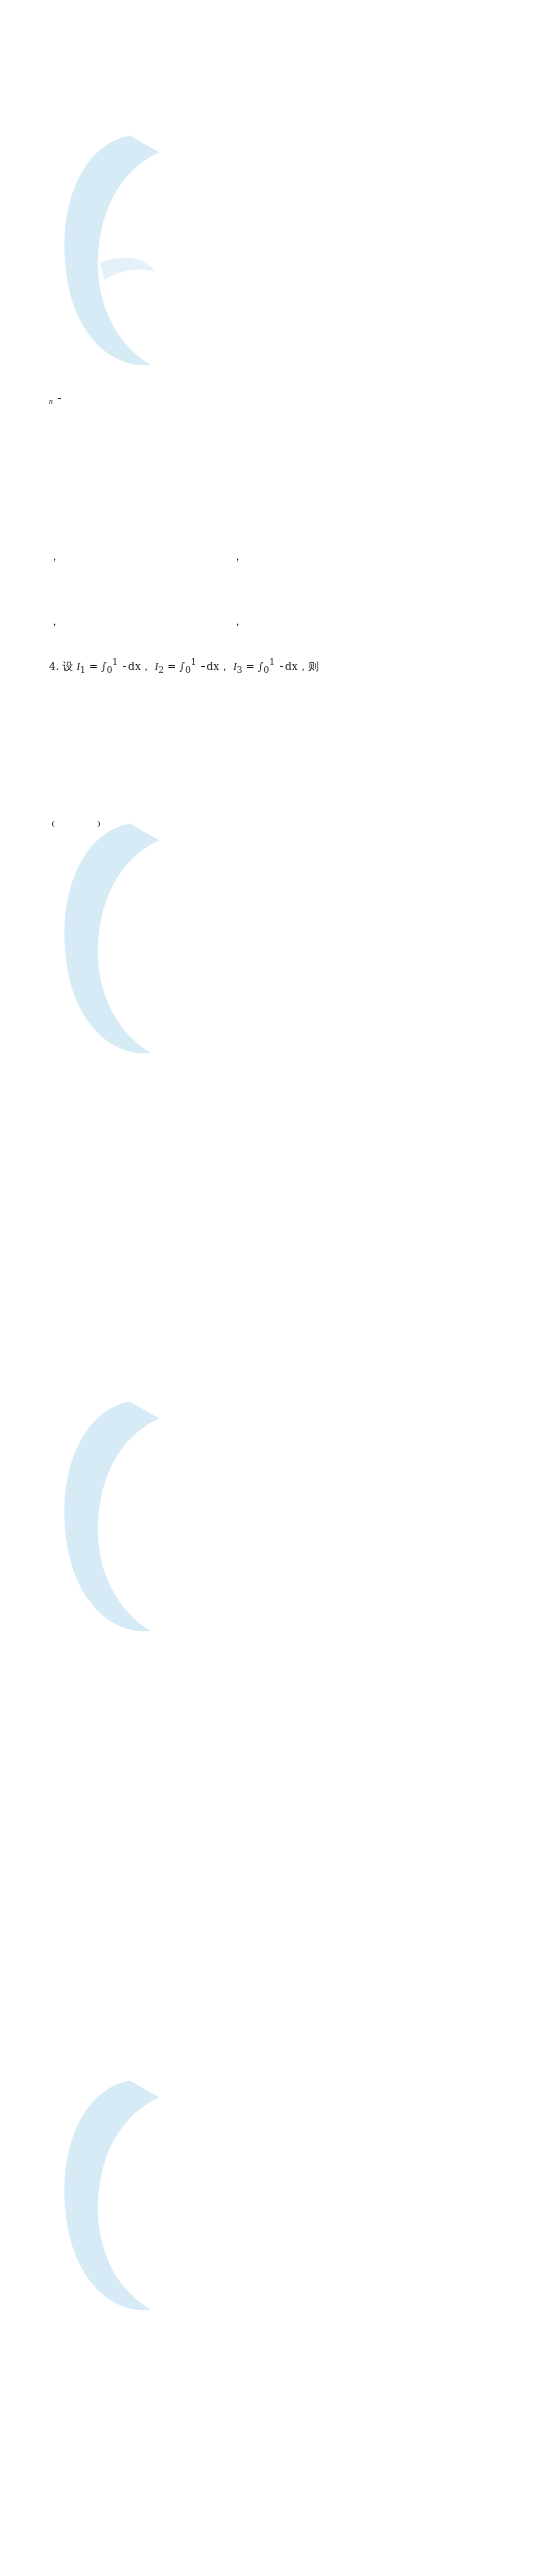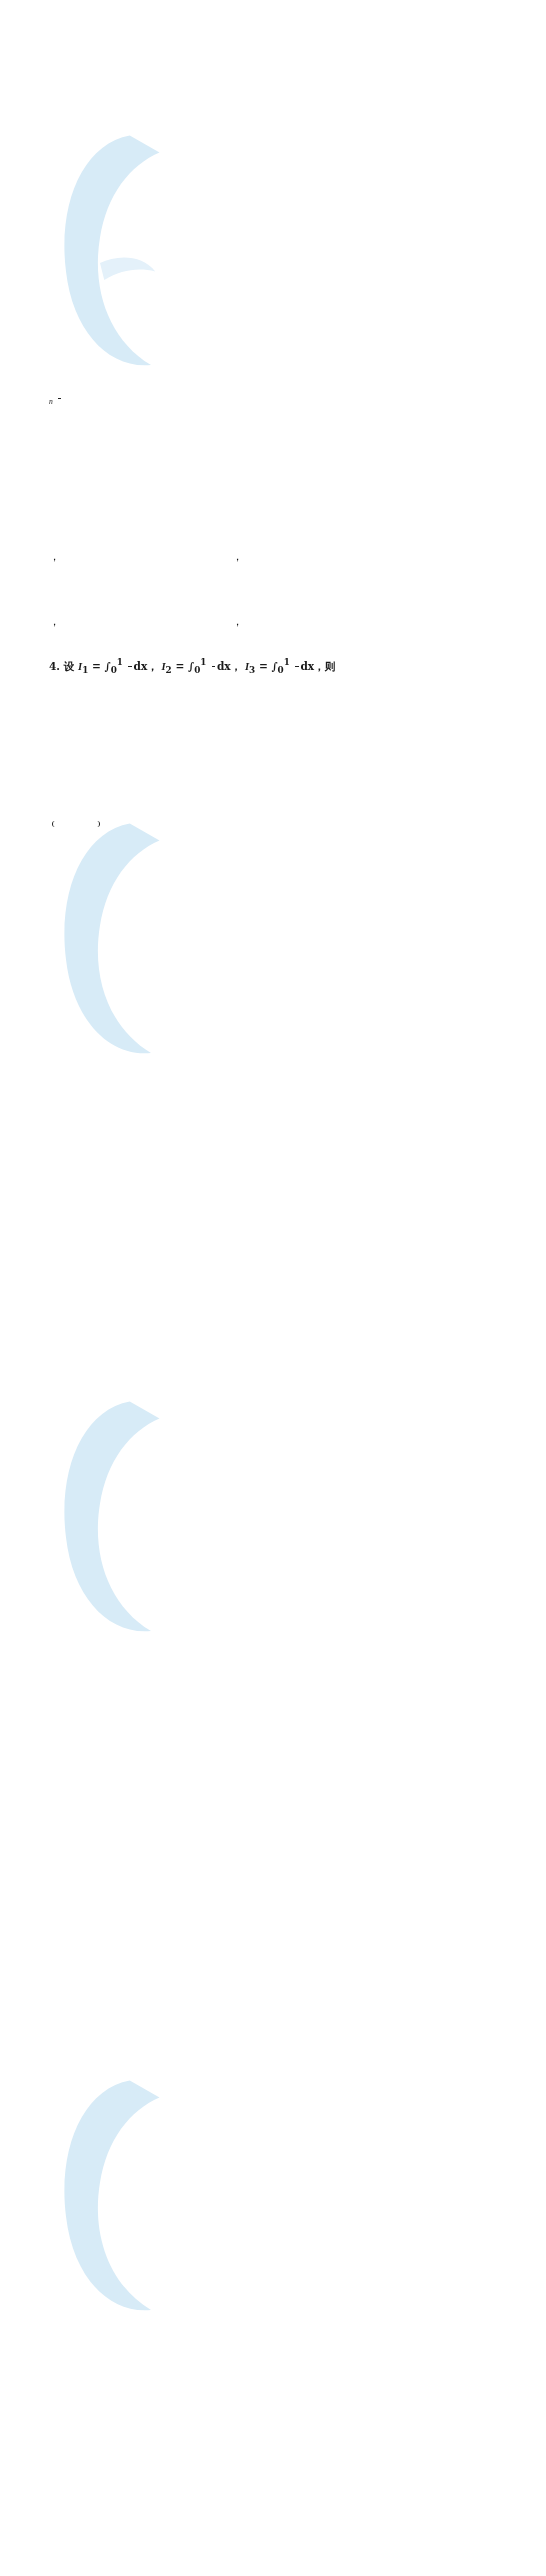--- a/index.html
+++ b/index.html
@@ -90,21 +90,21 @@
 <div class="abs q" style="top:493px;"></div>
 <div class="abs q" style="top:548px;display:flex;">
   <span style="width:183px;"><span></span> <span></span>，<span></span></span>
   <span><span></span> <span></span>，<span></span></span>
 </div>
 <div class="abs q" style="top:613px;display:flex;">
   <span style="width:183px;"><span></span> <span></span>，<span></span></span>
   <span><span></span> <span></span>，<span></span></span>
 </div>
 
-<div class="abs q" style="top:654px;font-size:10.6px;font-weight:bold;">
+<div class="abs q" style="top:654px;font-size:10.6px;">
   4. 设 <span class="m">I</span><sub>1</sub> = ∫<sub>0</sub><sup>1</sup>
   <span class="frac"><span class="num"></span><span></span></span>dx，
   <span class="m">I</span><sub>2</sub> = ∫<sub>0</sub><sup>1</sup>
   <span class="frac"><span class="num"></span><span></span></span>dx，
   <span class="m">I</span><sub>3</sub> = ∫<sub>0</sub><sup>1</sup>
   <span class="frac"><span class="num"></span><span></span></span>dx，则
 </div>
 <div class="abs q" style="top:724px;">
   <span style="display:inline-block;width:144px;"></span><span></span>
 </div>

